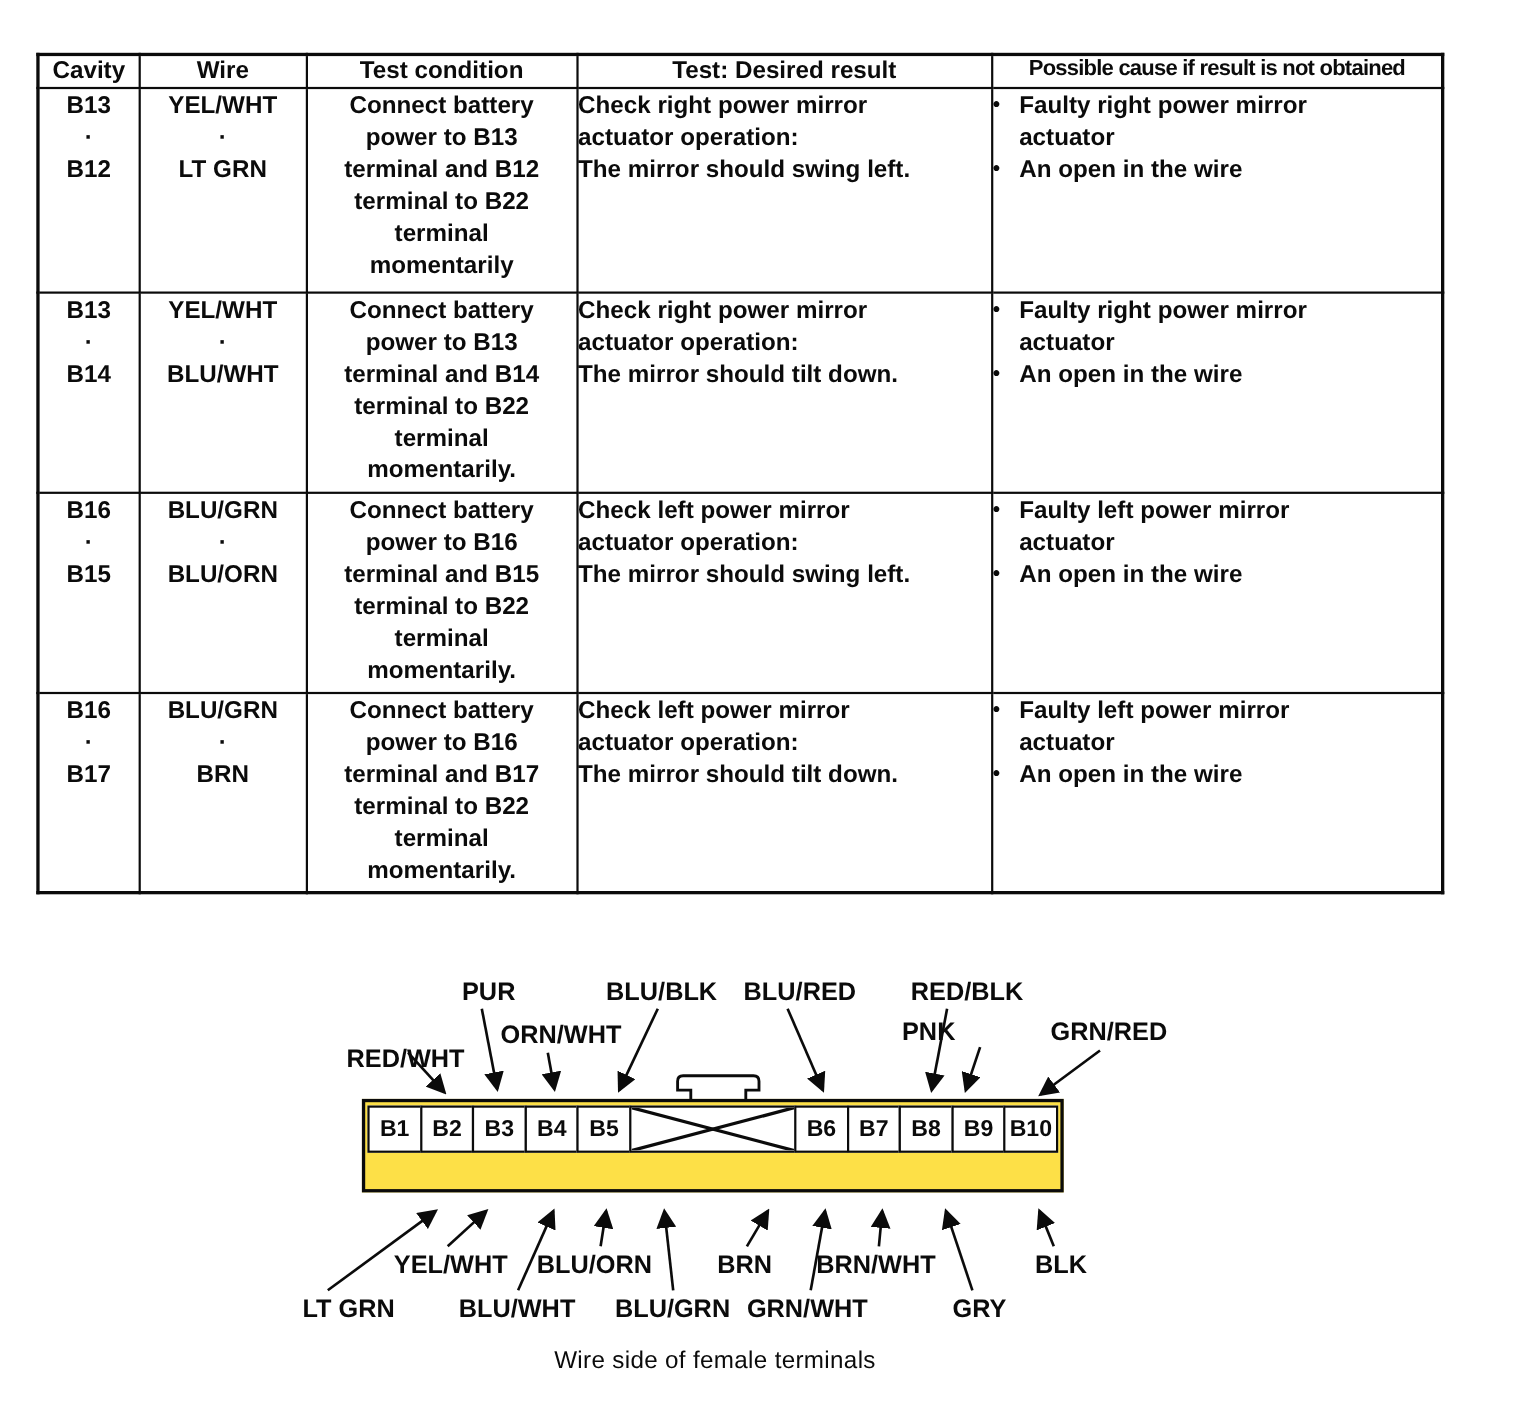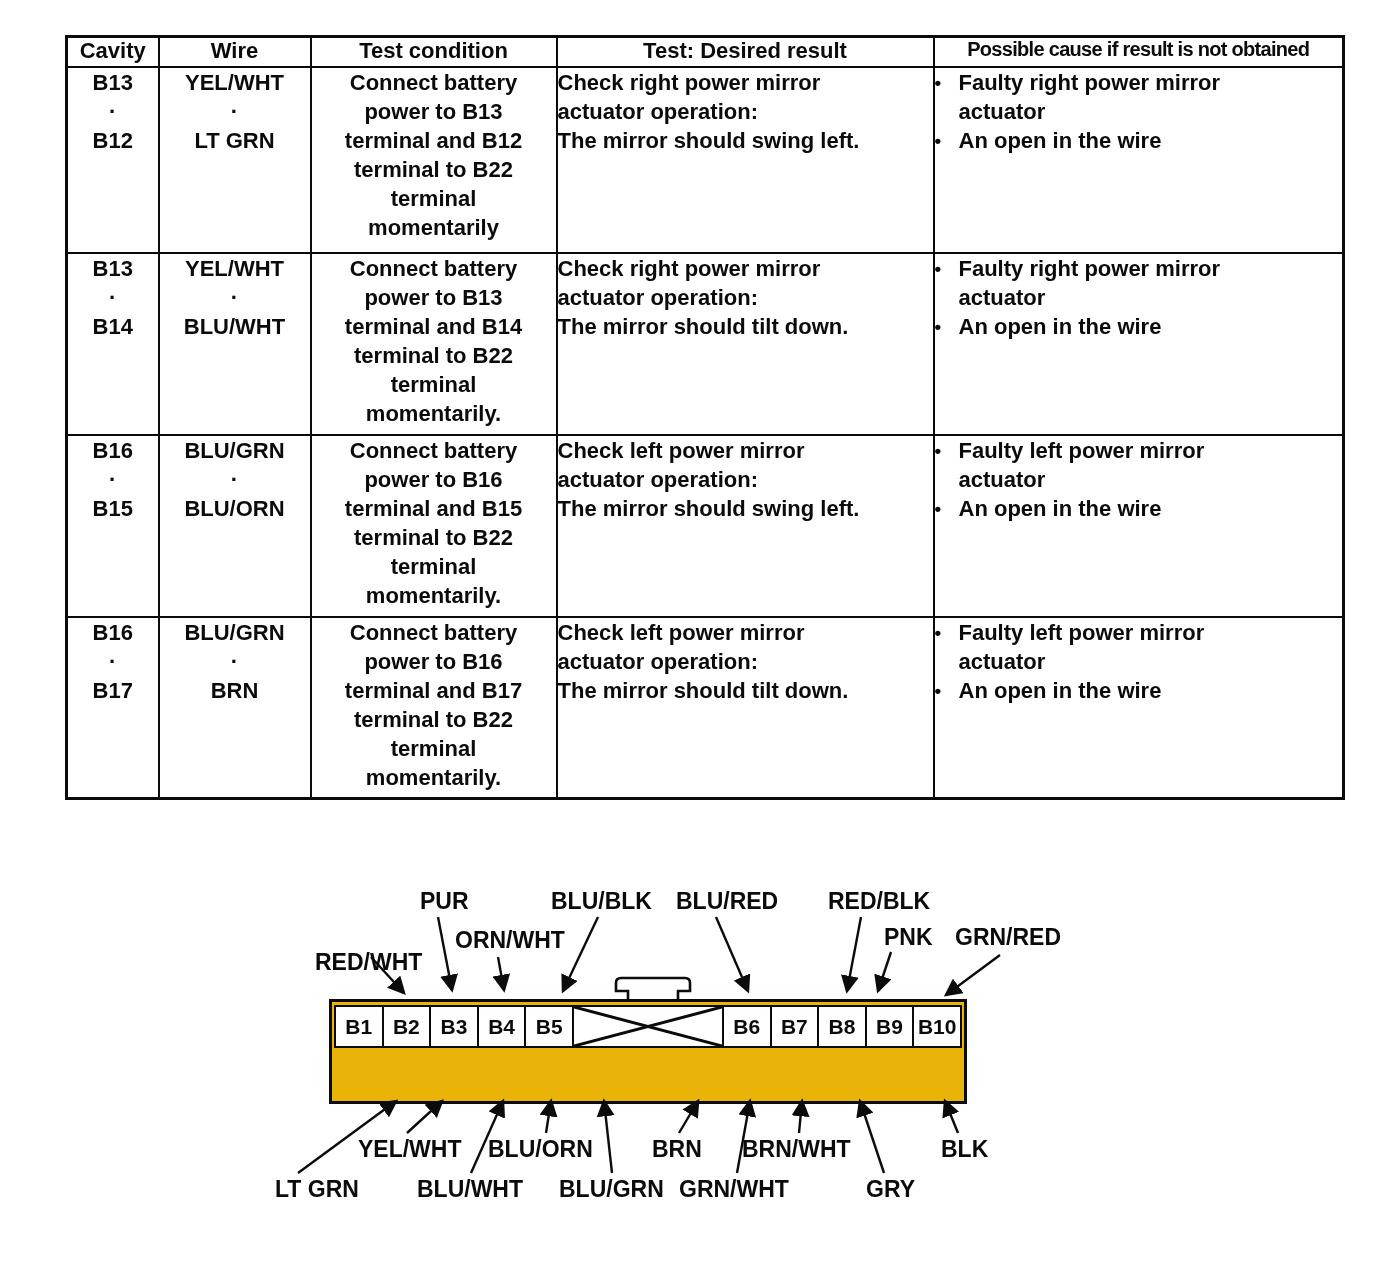--- a/index.html
+++ b/index.html
@@ -1,22 +1,22 @@
 <!DOCTYPE html>
 <html><head>
 <meta charset="utf-8">
 <style>
   html,body{margin:0;padding:0;background:#ffffff;}
   body{width:1376px;height:1280px;position:relative;overflow:hidden;
        font-family:"Liberation Sans","DejaVu Sans",sans-serif;color:#0b0b0b;}
   .page{position:absolute;inset:0;}
 
   
-  table.results{position:absolute;left:33px;top:35px;width:1277px;
-    border-collapse:collapse;table-layout:fixed;margin-left:32px;}
+  table.results{position:absolute;left:33px;top:48px;width:1277px;
+    border-collapse:collapse;table-layout:fixed;}
   table.results th, table.results td{
     border:2.5px solid #0b0b0b;vertical-align:top;padding:0;}
   table.results{border:3.5px solid #0b0b0b;}
   th.hdr{font-size:22px;font-weight:700;text-align:center;height:28px;
     padding:1px 2px 3px 2px;white-space:nowrap;overflow:hidden;}
   th.hdr-tight{font-size:20px;letter-spacing:-0.7px;}
   td{font-size:22px;font-weight:700;line-height:29px;}
   .lines{white-space:pre-line;}
   td.c-cavity{text-align:center;padding-top:5px;}
   td.c-wire{text-align:center;padding-top:5px;}
@@ -27,22 +27,22 @@
   .bullet-row{display:flex;align-items:flex-start;}
   .bullet{width:24px;flex:0 0 24px;text-align:left;font-size:19px;line-height:29px;}
 
   
   .dg-title{position:absolute;left:333px;top:842px;font-size:22px;font-weight:700;
     letter-spacing:0.2px;white-space:nowrap;}
   .wlabel{position:absolute;font-size:23px;font-weight:700;white-space:nowrap;}
   .dg-caption{position:absolute;left:330px;top:1224px;width:640px;text-align:center;
     font-size:22px;font-weight:400;letter-spacing:0.3px;}
 
-  .connector{position:absolute;left:329px;top:999px;width:638px;height:105px;
-    border:3px solid #0b0b0b;box-sizing:border-box;background:#eab308;}
+  .connector{position:absolute;left:329px;top:999px;width:638px;height:85px;
+    border:3px solid #0b0b0b;box-sizing:border-box;background:#fde047;}
   .pin-row{display:flex;box-sizing:border-box;}
   .pin-row.top{height:46px;padding:3px 2px 0 2px;}
   .pin-row.bot{height:45px;padding:0 2px 2px 2px;}
   .cell{border:2px solid #0b0b0b;box-sizing:border-box;margin-left:-2px;
     display:flex;align-items:center;justify-content:center;
     font-size:21px;font-weight:700;background:#fff;overflow:hidden;}
   .cell:first-child{margin-left:0;}
   .cell.flex{flex:1 1 0;}
   .cell.xwide{flex:0 0 152px;}
   .cell.xnarrow{flex:0 0 52px;}
@@ -223,21 +223,21 @@
   </tbody>
     </table>
 
 
   <div class="wlabel" style="left:420px;top:888px">PUR</div>
   <div class="wlabel" style="left:551px;top:888px">BLU/BLK</div>
   <div class="wlabel" style="left:676px;top:888px">BLU/RED</div>
   <div class="wlabel" style="left:828px;top:888px">RED/BLK</div>
   <div class="wlabel" style="left:315px;top:949px">RED/WHT</div>
   <div class="wlabel" style="left:455px;top:927px">ORN/WHT</div>
-  <div class="wlabel" style="left:884px;top:924px">PNK</div>
+  <div class="wlabel" style="left:820px;top:924px">PNK</div>
   <div class="wlabel" style="left:955px;top:924px">GRN/RED</div>
 
   <div class="connector">
     <div class="pin-row top">
       <div class="cell flex">B1</div>
       <div class="cell flex">B2</div>
       <div class="cell flex">B3</div>
       <div class="cell flex">B4</div>
       <div class="cell flex">B5</div>
       <div class="cell xwide">
@@ -258,20 +258,21 @@
   <div class="wlabel" style="left:488px;top:1136px">BLU/ORN</div>
   <div class="wlabel" style="left:652px;top:1136px">BRN</div>
   <div class="wlabel" style="left:742px;top:1136px">BRN/WHT</div>
   <div class="wlabel" style="left:941px;top:1136px">BLK</div>
   <div class="wlabel" style="left:275px;top:1176px">LT GRN</div>
   <div class="wlabel" style="left:417px;top:1176px">BLU/WHT</div>
   <div class="wlabel" style="left:559px;top:1176px">BLU/GRN</div>
   <div class="wlabel" style="left:679px;top:1176px">GRN/WHT</div>
   <div class="wlabel" style="left:866px;top:1176px">GRY</div>
 
+  <div class="dg-caption">Wire side of female terminals</div>
 
   <svg class="overlay" width="1376" height="1280" viewBox="0 0 1376 1280">
     <defs>
       <marker id="arr" viewBox="0 0 10 10" refX="8.5" refY="5" markerWidth="7.5" markerHeight="7.5" orient="auto-start-reverse">
         <path d="M0,0 L10,5 L0,10 z" fill="#0b0b0b"></path>
       </marker>
     </defs>
 
     <path class="stroke" stroke-width="2.6" fill="#ffffff" d="M628,999 L628,991 L616,991 L616,983 Q616,978 621,978 L685,978 Q690,978 690,983 L690,991 L678,991 L678,999"></path>
 

